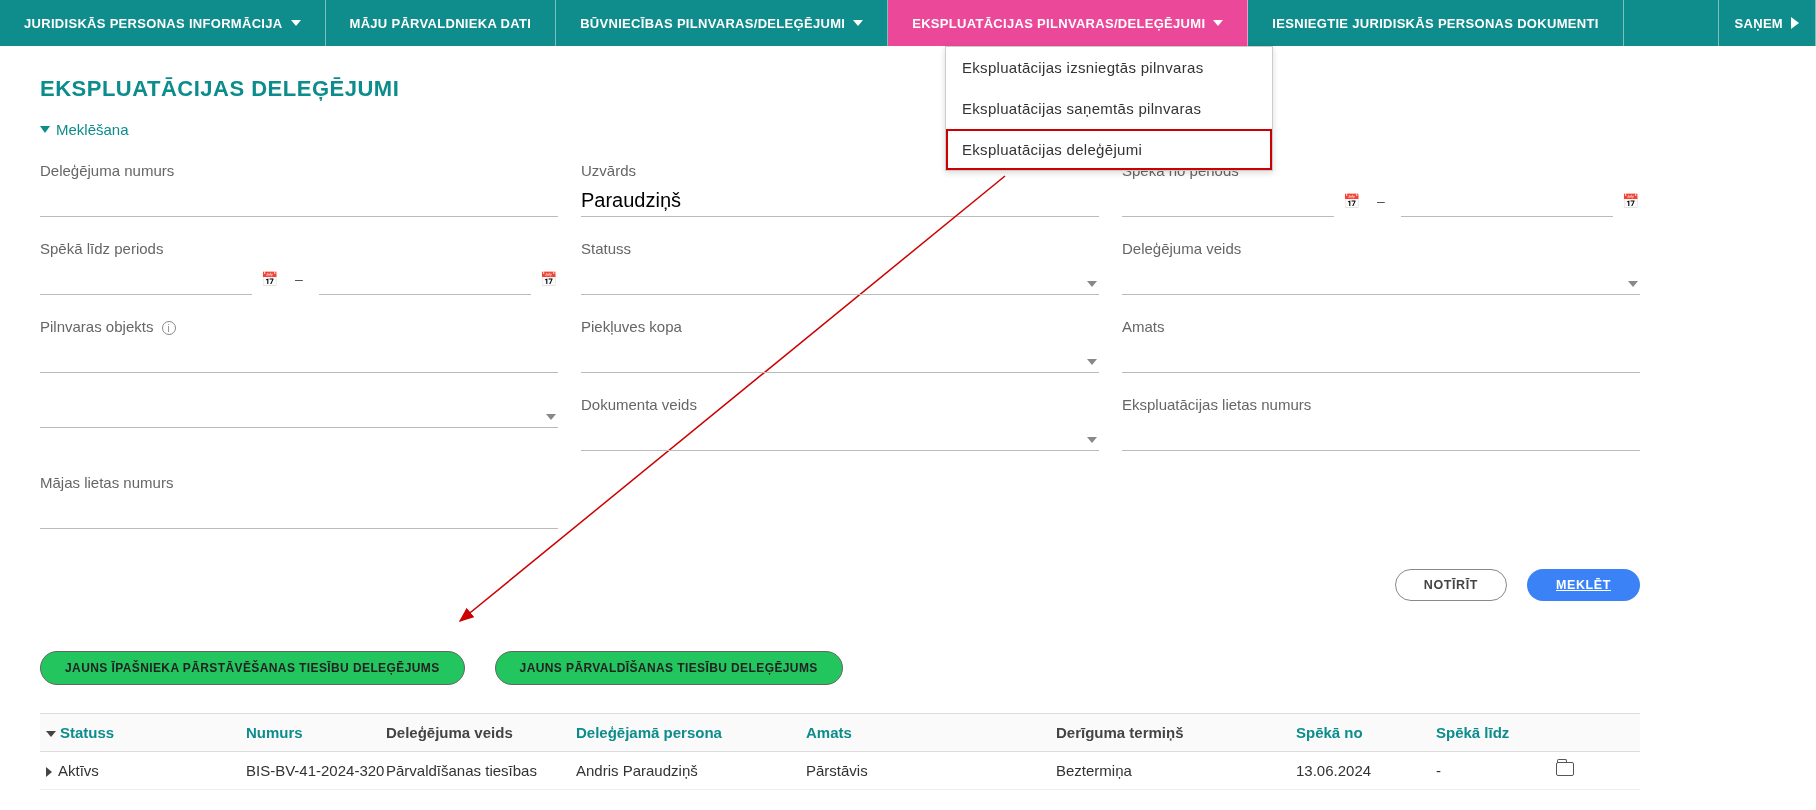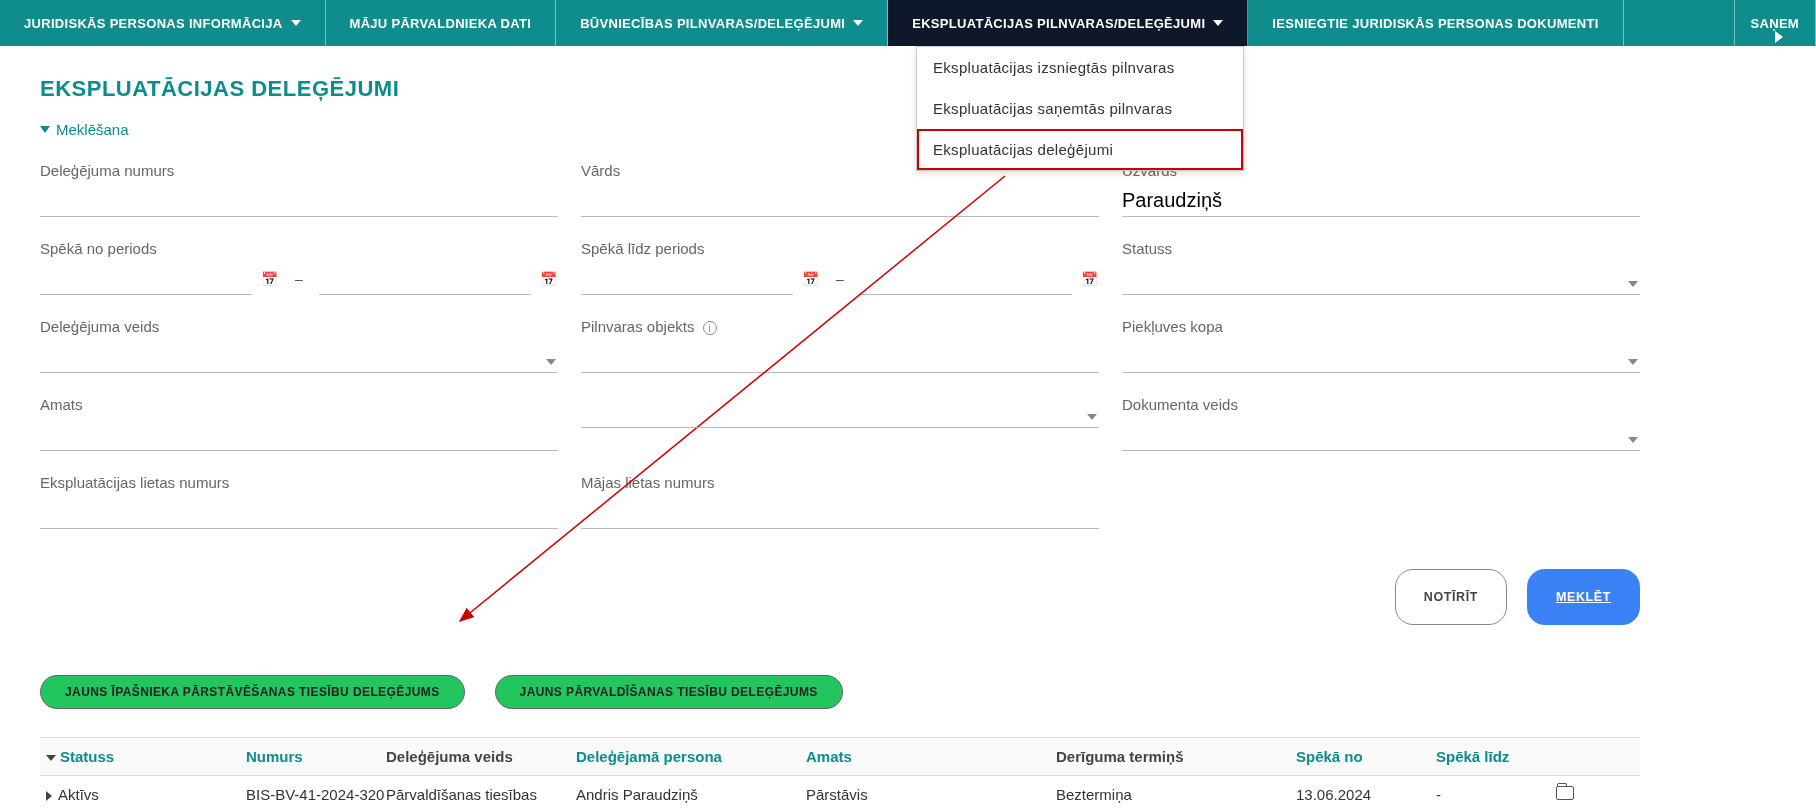--- a/index.html
+++ b/index.html
@@ -24,48 +24,48 @@
   .topnav .nav-item {
     display: flex;
     align-items: center;
     padding: 16px 24px;
     border-right: 1px solid rgba(255,255,255,0.45);
     white-space: nowrap;
     cursor: pointer;
     text-transform: uppercase;
   }
   .topnav .nav-item.active {
-    background: #0f172a;
+    background: #ec4899;
     justify-content: space-between;
   }
   .topnav .caret-down {
     margin-left: 8px;
     width: 0; height: 0;
     border-left: 5px solid transparent;
     border-right: 5px solid transparent;
     border-top: 6px solid #fff;
   }
   .topnav .nav-item:last-child { border-right: none; }
   .topnav .nav-more {
     margin-left: auto;
-    padding: 16px 16px;
-    display:flex; align-items:center;flex-direction:column;
+    padding: 2px 16px;
+    display:flex; align-items:center;
   }
   .topnav .nav-more .tri-right {
     margin-left: 8px;
     width: 0; height: 0;
     border-top: 6px solid transparent;
     border-bottom: 6px solid transparent;
     border-left: 8px solid #fff;
   }
 
   .dropdown {
     position: absolute;
     top: 46px;
-    left: 916px;
+    left: 945px;
     width: 328px;
     background: #fff;
     color: #333;
     border: 1px solid #ccc;
     box-shadow: 0 2px 6px rgba(0,0,0,0.15);
     font-weight: normal;
     text-transform: none;
   }
   .dropdown .menu-item {
     padding: 12px 16px;
@@ -169,21 +169,21 @@
     display: flex;
     justify-content: flex-end;
     gap: 20px;
     max-width: 1600px;
   }
   .btn {
     border-radius: 18px;
     font-weight: bold;
     font-size: 12.5px;
     letter-spacing: 0.6px;
-    padding: 20px 28px;
+    padding: 8px 28px;
     cursor: pointer;
     text-transform: uppercase;
     border: 1px solid transparent;
   }
   .btn-outline {
     background: #fff;
     color: #444;
     border-color: #888;
   }
   .btn-teal {
@@ -330,24 +330,20 @@
     <span>Meklēšana</span>
   </div>
 
   <div class="search-grid">
 
     <div class="field">
       <div class="field-label">Deleģējuma numurs</div>
       <input class="text-input" type="text" style="">
     </div>
     <div class="field">
-      <div class="field-label">Vārds</div>
-      <input class="text-input" type="text" style="">
-    </div>
-    <div class="field">
       <div class="field-label">Uzvārds</div>
       <input class="text-input" type="text" value="Paraudziņš" style="">
     </div>
 
     <div class="field">
       <div class="field-label">Spēkā no periods</div>
       <div class="date-pair">
         <input class="text-input" type="text" style="">
         <span class="cal-icon">📅</span>
         <span class="dash">–</span>

